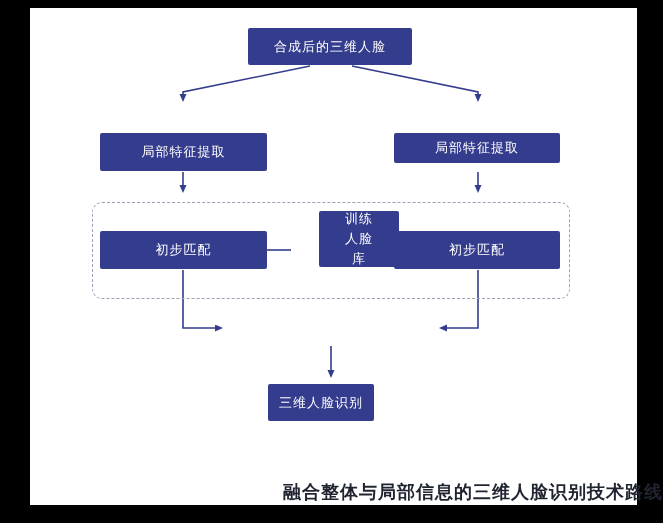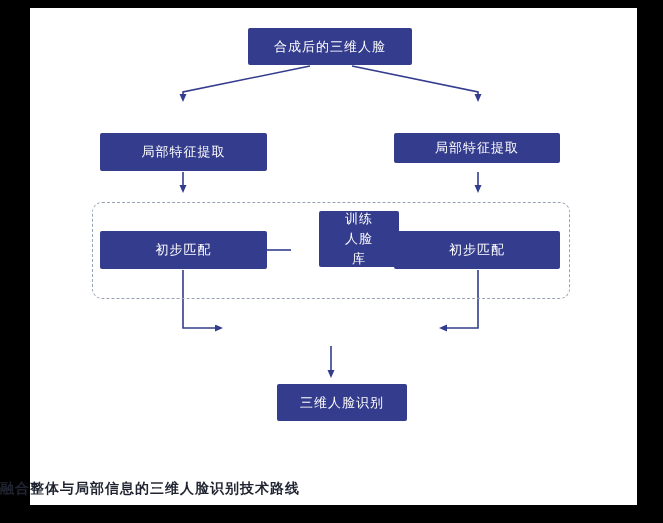--- a/index.html
+++ b/index.html
@@ -42,32 +42,32 @@
     border-radius:2px;
     text-align:left;
   }
   .node-top{left:248px;top:28px;width:164px;height:37px;}
   .node-global{left:100px;top:133px;width:167px;height:38px;}
   .node-local{left:394px;top:133px;width:166px;height:30px;}
   .node-match-left{left:100px;top:231px;width:167px;height:38px;}
   .node-match-right{left:394px;top:231px;width:166px;height:38px;}
   .node-train{left:291px;top:211px;width:80px;height:56px;flex-direction:column;line-height:20px;margin-left:28px;}
   .node-fusion{left:270px;top:309px;width:122px;height:36px;}
-  .node-recog{left:277px;top:384px;width:130px;height:37px;}
+  .node-recog{left:268px;top:384px;width:106px;height:37px;}
   .dashed-group{
     position:absolute;
     left:92px;top:202px;width:478px;height:97px;
     border:1.5px dashed var(--dashed);
     border-radius:10px;
   }
   .caption{
     position:absolute;
     left:0;top:480px;width:663px;
-    text-align:left;
-    font-size:14px;
+    text-align:right;
+    font-size:18px;
     font-weight:600;
     color:var(--caption);
     letter-spacing:1px;
   }
 </style>
 </head>
 <body>
 
 <div class="page">
   <div class="canvas"></div>

